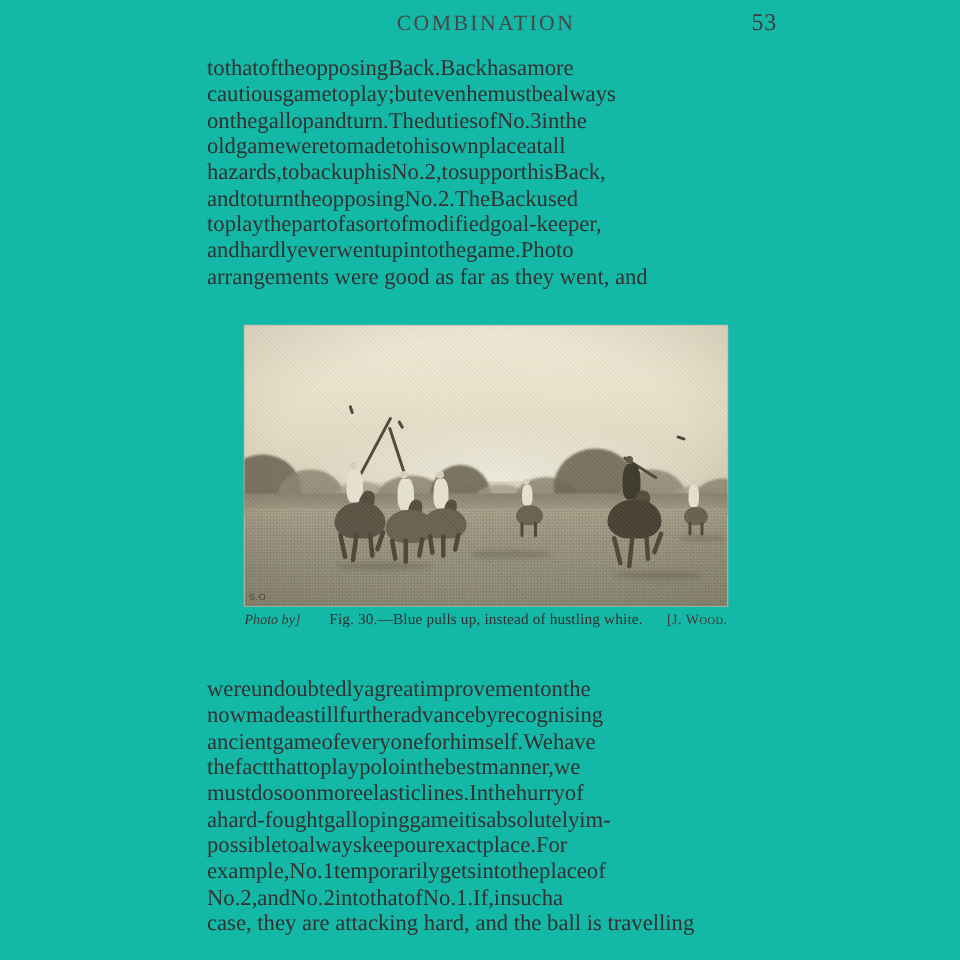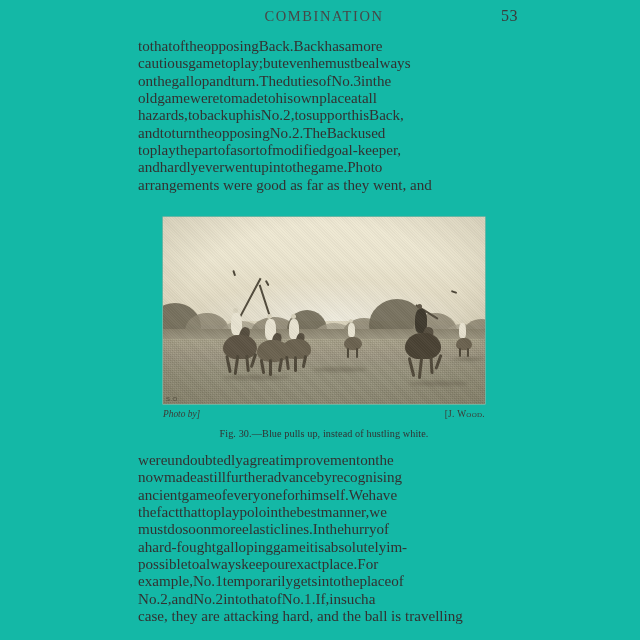--- a/index.html
+++ b/index.html
@@ -254,21 +254,21 @@
   }
   .credit .right {
     position: absolute;
     right: 0; top: 0;
     font-variant: small-caps;
     letter-spacing: 0.3px;
   }
   .figcaption {
     position: absolute;
     left: 138px;
-    top: 428px;
+    top: 408px;
     width: 372px;
     text-align: center;
     font-size: 10.2px;
     color: #333131;
     letter-spacing: 0.1px;
   }
 </style>
 </head>
 <body>
 

